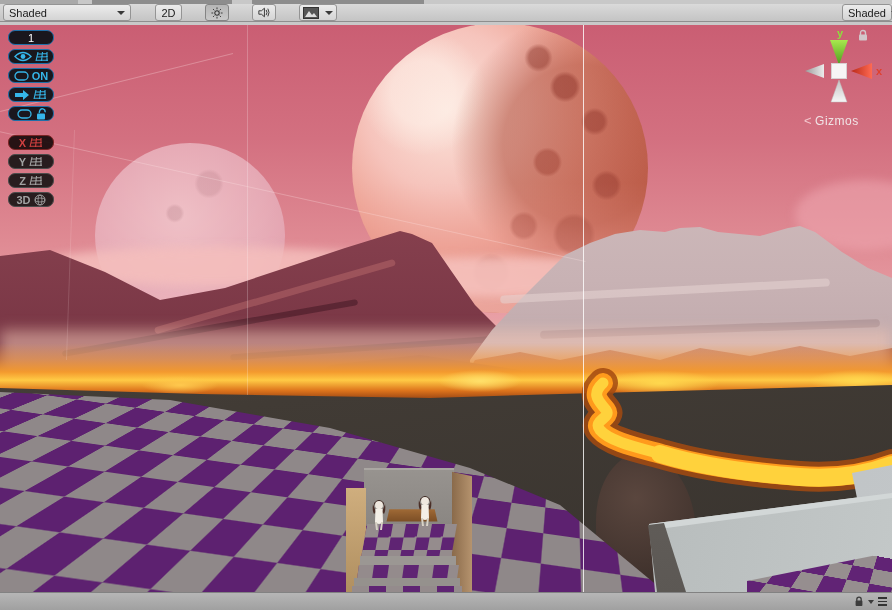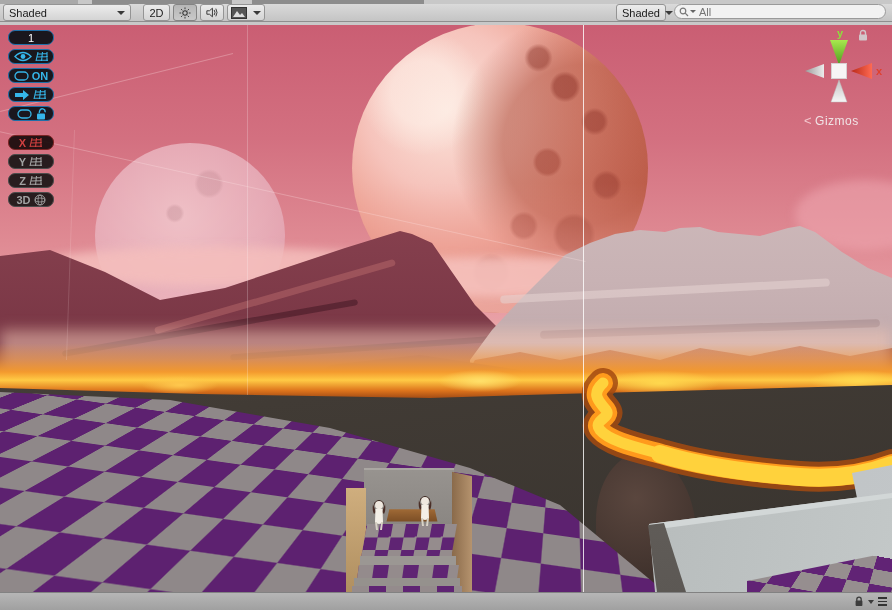--- a/index.html
+++ b/index.html
@@ -8,30 +8,30 @@
          background:#c8c8c8; font-family:"Liberation Sans", sans-serif; user-select:none; }
 
   
   .tab-sliver { position:absolute; left:0; top:0; width:892px; height:4px;
     background:linear-gradient(90deg,#a9a9a9 0 78px,#c8c8c8 78px 92px,#8d8d8d 92px 232px,
       #c8c8c8 232px 252px,#8d8d8d 252px 424px,#c8c8c8 424px 100%); }
 
   
   .toolbar { position:absolute; left:0; top:4px; width:892px; height:18px;
     background:linear-gradient(#dadada,#c4c4c4); border-bottom:1px solid #8e8e8e;
-    display:flex; align-items:flex-start; font-size:11px; color:#1a1a1a; }
+    display:flex; align-items:center; font-size:11px; color:#1a1a1a;gap:20px; }
   .tb-btn { height:17px; border:1px solid #949494; border-radius:3px;
     background:linear-gradient(#ececec,#d4d4d4); display:flex; align-items:center;
     justify-content:center; padding:0 5px; margin-top:0; }
   .tb-btn.pressed { background:linear-gradient(#b6b6b6,#c9c9c9); border-color:#848484; }
   .dropdown { justify-content:space-between; }
   .caret { width:0; height:0; border-left:4px solid transparent; border-right:4px solid transparent;
     border-top:4px solid #3a3a3a; margin-left:5px; }
   .shaded-dd { width:128px; margin-left:3px; }
-  .mode2d { width:27px; margin-left:12px; }
+  .mode2d { width:27px; margin-left:4px; }
   .icon-btn { width:24px; margin-left:3px; }
   .img-btn { width:38px; margin-left:3px; justify-content:space-between; padding:0 3px; }
   .gizmos-dd { width:50px; margin-left:auto; }
   .searchbox { position:relative; width:212px; height:15px; margin:0 6px 0 8px;
     border:1px solid #9a9a9a; border-radius:8px; background:#f2f2f2;
     display:flex; align-items:center; padding-left:4px; }
   .searchbox input { border:none; outline:none; background:transparent; font-size:11px;
     color:#8a8a8a; width:160px; font-family:"Liberation Sans",sans-serif; }
   .mini-caret { width:0;height:0;border-left:3px solid transparent;border-right:3px solid transparent;
     border-top:3px solid #666; margin:0 3px 0 1px; }
@@ -244,28 +244,20 @@
     <div class="tb-btn img-btn">
       <svg width="16" height="12" viewBox="0 0 16 12">
         <rect x="0.5" y="0.5" width="15" height="11" fill="#555" stroke="#333"></rect>
         <polygon points="2,10 6,4 9,8 11,6 14,10" fill="#ddd"></polygon>
       </svg>
       <span class="caret"></span>
     </div>
     <div class="tb-btn dropdown gizmos-dd">
       <span>Shaded</span>
       <span class="caret"></span>
-    </div>
-    <div class="searchbox">
-      <svg width="10" height="10" viewBox="0 0 10 10">
-        <circle cx="4" cy="4" r="2.8" fill="none" stroke="#777" stroke-width="1.2"></circle>
-        <line x1="6.2" y1="6.2" x2="9" y2="9" stroke="#777" stroke-width="1.2"></line>
-      </svg>
-      <span class="mini-caret"></span>
-      <input type="text" placeholder="All" style="">
     </div>
   </div>
 
   <div class="scene">
     <div class="sky"></div>
     <div class="small-moon"></div>
     <div class="big-moon"></div>
     <div class="cloud c1"></div>
     <div class="cloud c2"></div>
     <div class="cloud c3"></div>

